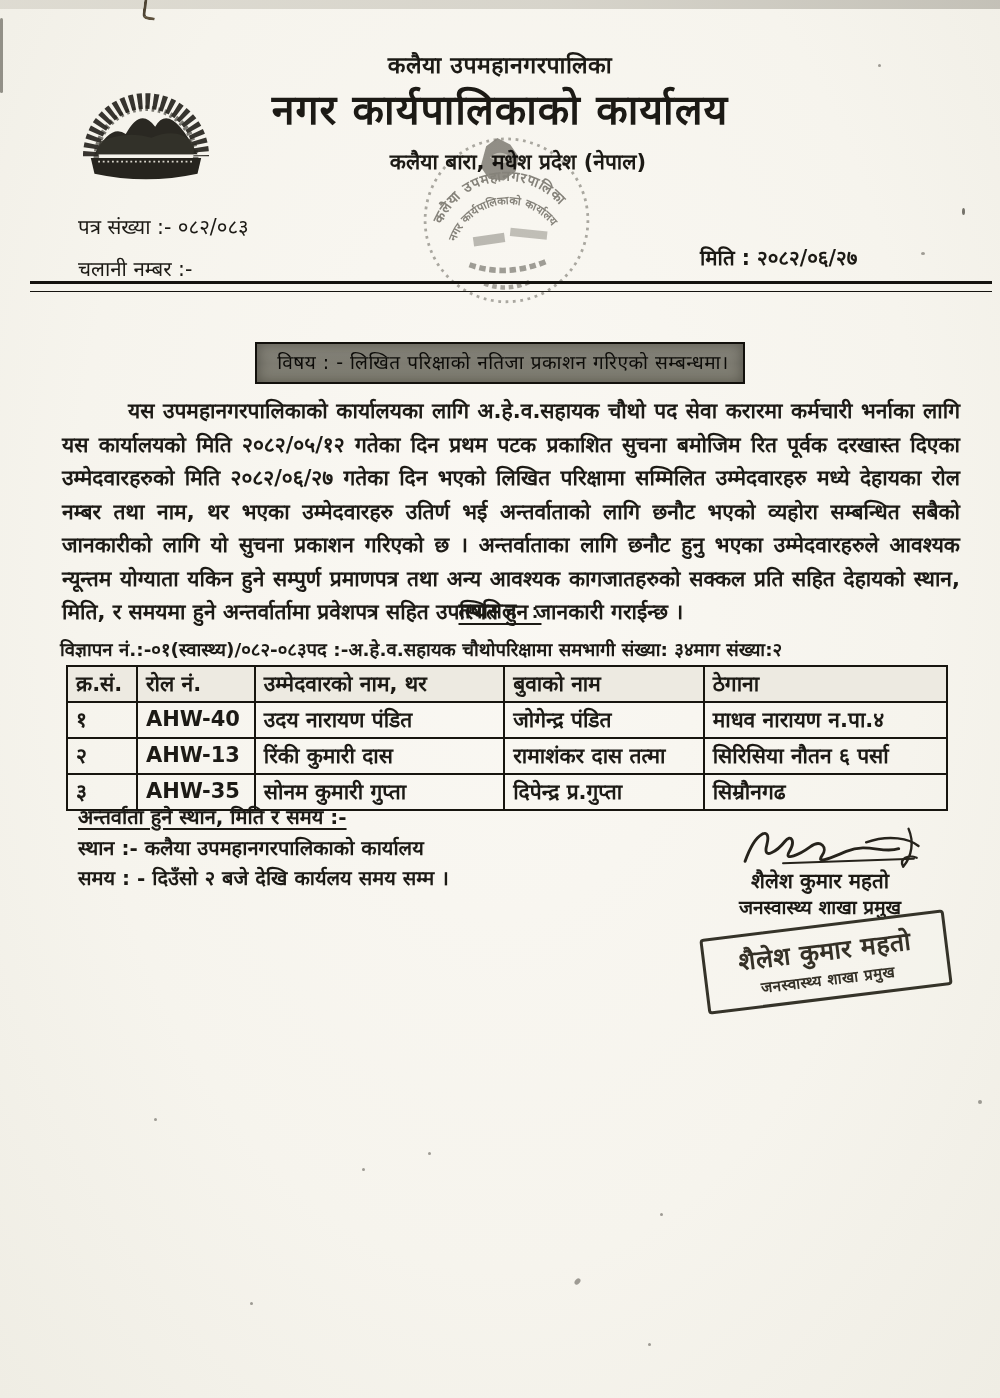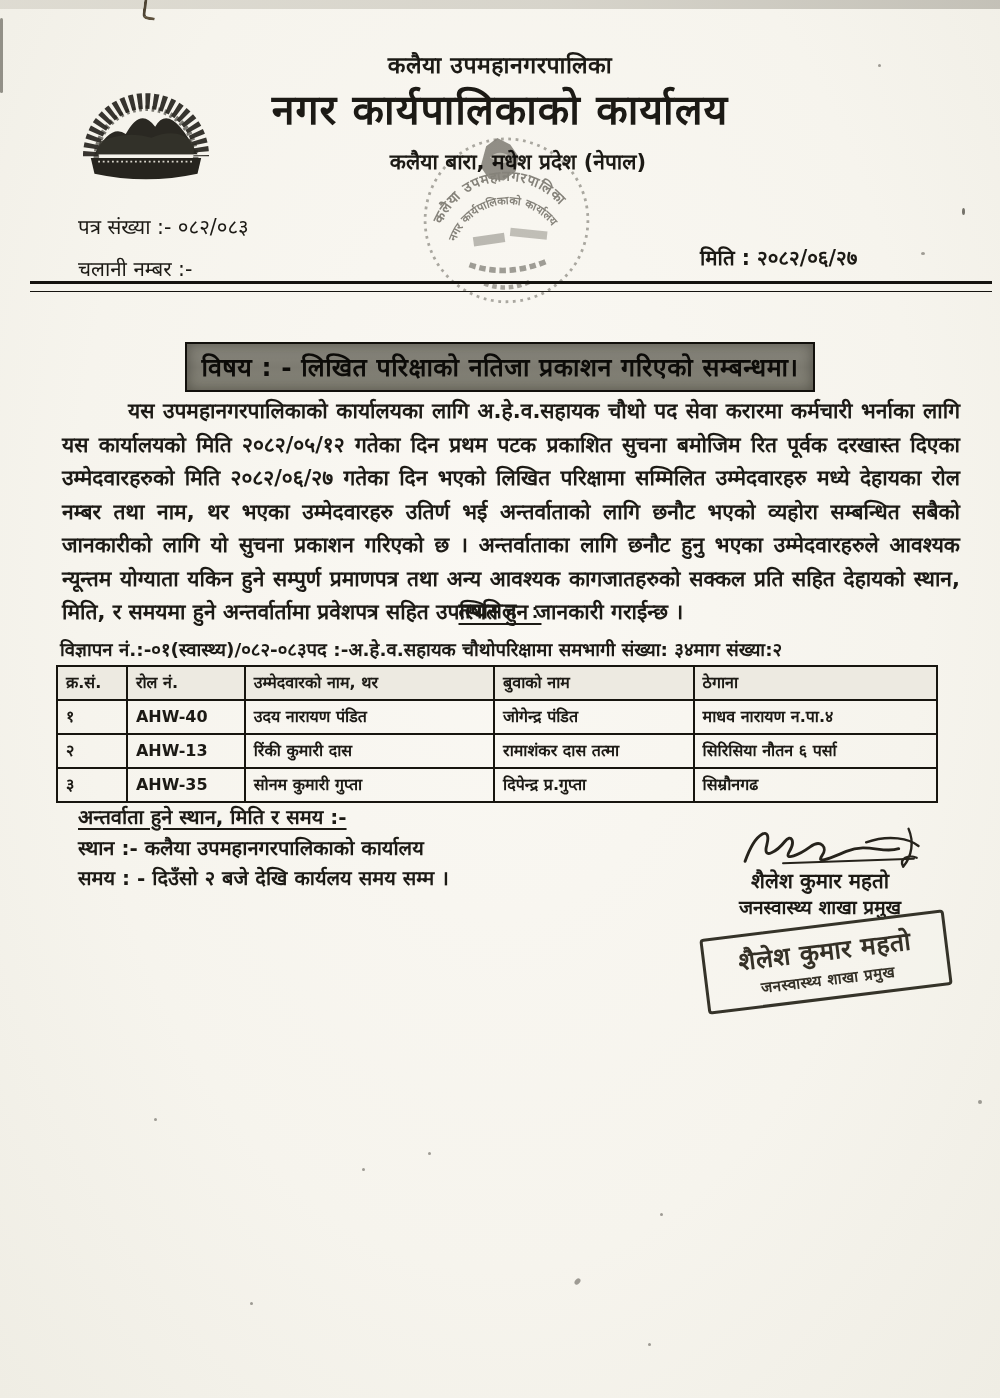--- a/index.html
+++ b/index.html
@@ -33,41 +33,41 @@
 
   .meta-left { top:206px; left:78px; font-size:20.5px; font-weight:400; line-height:42px; }
   .date-line { top:243px; left:700px; width:270px; font-size:20.5px; font-weight:600; }
 
   .rule { top:281px; left:30px; width:962px; height:7px;
     border-top:3px solid #15130f; border-bottom:1.6px solid #15130f; }
 
   
   .subject-wrap { top:342px; }
   .subject {
-    display:inline-block; padding:5px 14px 7px 14px;
+    display:inline-block; padding:5px 14px 7px 20px;
     background:linear-gradient(180deg,#8b897f 0%,#7d7b71 50%,#868478 100%);
     border:2.5px solid #12100c; color:#0c0b08;
-    font-size:25px; font-weight:700; letter-spacing:.5px;
+    font-size:19px; font-weight:400; letter-spacing:.5px;
     box-shadow:inset 0 0 14px rgba(20,18,12,.45);
   }
 
   
   .body-par { top:395px; left:62px; width:898px;
     font-size:21px; font-weight:600; line-height:33.5px;
     text-align:justify; text-indent:66px; }
 
   .tapasil { top:596px; font-size:21px; font-weight:700;
     text-decoration:underline; text-underline-offset:5px;font-family:Liberation Mono, monospace; }
 
   .advert { top:636px; left:60px; width:902px; display:flex;
     font-size:18.5px; font-weight:700; }
 
   
-  table.cand { position:absolute; top:665px; left:56px; width:882px;
-    border-collapse:collapse; font-size:16px; }
+  table.cand { position:absolute; top:665px; left:66px; width:882px;
+    border-collapse:collapse; font-size:21px; }
   table.cand th, table.cand td {
     border:2px solid #17150f; padding:2px 8px 4px 8px; text-align:left;
     font-weight:700; height:26px; }
   table.cand th { background:#edeae1; }
   .c0{width:70px;} .c1{width:118px;} .c2{width:250px;} .c3{width:200px;} .c4{width:244px;}
 
   
   .interview { top:794px; left:78px; font-size:20px; font-weight:700; line-height:30.5px;margin-top:8px; }
   .interview .hd { text-decoration:underline; text-underline-offset:4px; }
 

